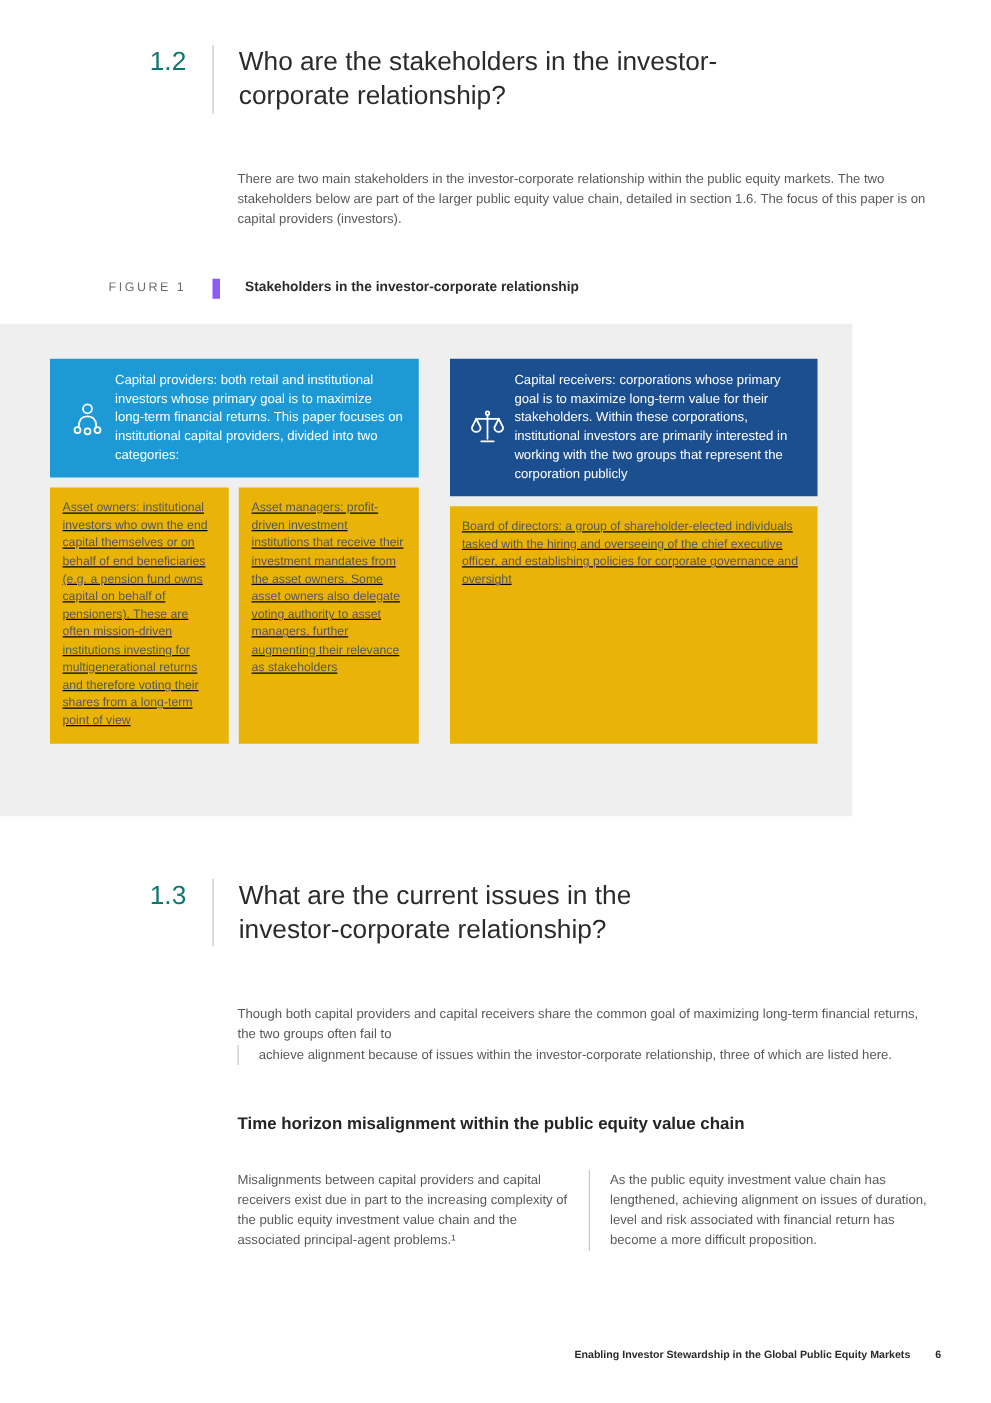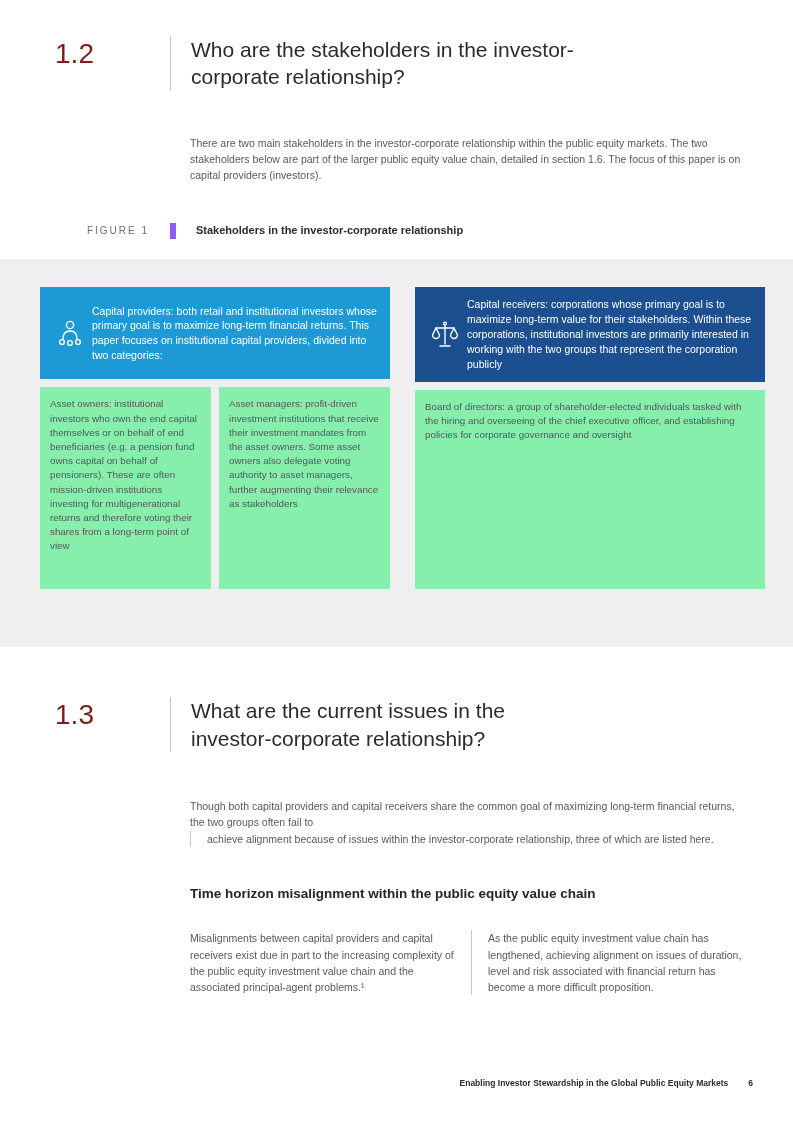--- a/index.html
+++ b/index.html
@@ -12,25 +12,25 @@
     margin: 0 auto;
     background: #ffffff;
     overflow: hidden;
   }
 
   
   .sec-header { display: flex; align-items: stretch; }
   .sec-num {
     width: 170px;
     flex: 0 0 170px;
-    text-align: center;
+    text-align: right;
     padding-right: 21px;
-    font-size: 28px;
+    font-size: 21px;
     font-weight: 500;
-    color: #7f1d1d;
+    color: #0f766e;
     line-height: 1.3;
   }
   .sec-title {
     border-left: 1px solid #c6c6c6;
     padding-left: 20px;
     font-size: 21px;
     font-weight: 500;
     color: #2b2b2b;
     line-height: 1.3;
     max-width: 420px;
@@ -64,21 +64,21 @@
     padding-left: 20px;
     font-size: 11px;
     font-weight: 700;
     color: #2b2b2b;
     line-height: 1.45;
   }
 
   
   .figure-band {
     margin-top: 20px;
-    width: 793px;
+    width: 682px;
     min-height: 388px;
     background: #efefef;
     padding: 28px 28px 58px 40px;
     display: flex;
     gap: 25px;
     align-items: stretch;
   }
   .fig-col { flex: 1 1 0; display: flex; flex-direction: column; }
   .blue-box {
     min-height: 92px;
@@ -87,22 +87,23 @@
     padding: 10px 12px 10px 8px;
     color: #ffffff;
   }
   .blue-box.light { background: #1d9ad6; }
   .blue-box.dark  { background: #1b4f8f; }
   .blue-box .icon { flex: 0 0 44px; display: flex; justify-content: center; }
   .blue-box p { font-size: 10.5px; line-height: 1.42; }
   .cards { display: flex; gap: 8px; margin-top: 8px; flex: 1 1 auto; }
   .card {
     flex: 1 1 0;
-    background: #86efac;
+    background: #eab308;
     padding: 10px 10px;
+    text-decoration: underline;
   }
   .card p { font-size: 9.8px; line-height: 1.45; color: #55565a; }
 
   
   .two-col {
     display: flex;
     margin-left: 190px;
     width: 563px;
   }
   .two-col .col-l { flex: 1 1 0; padding-right: 16px; }

